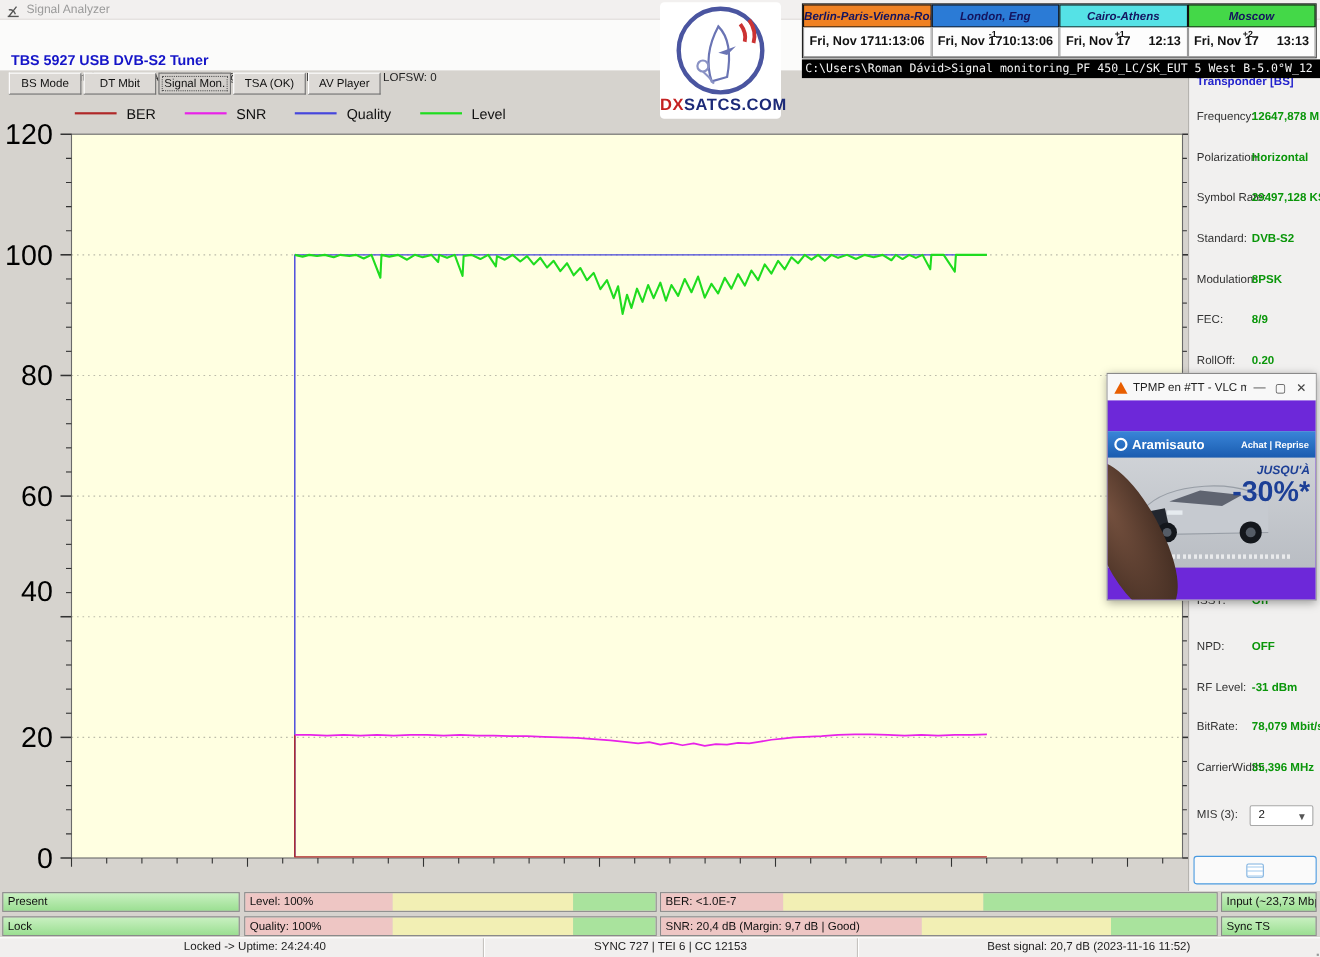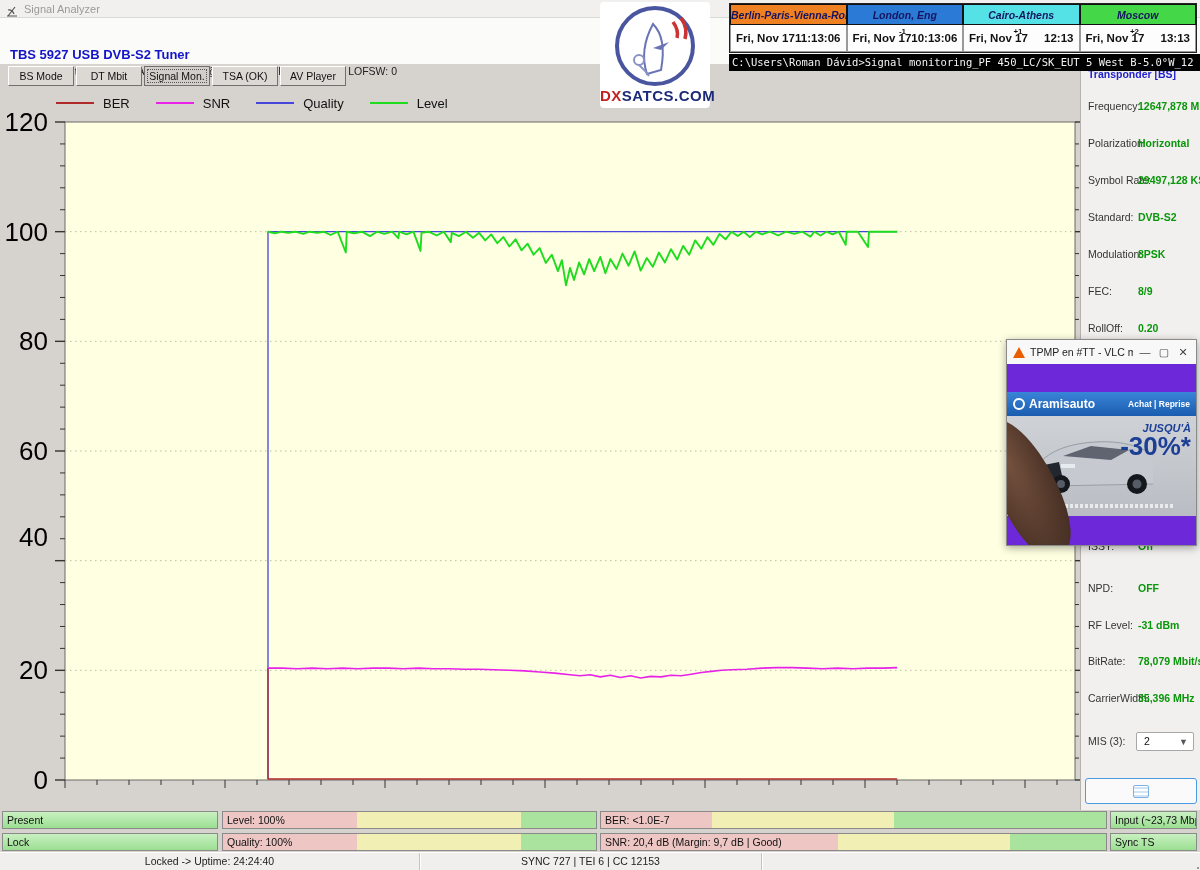--- a/index.html
+++ b/index.html
@@ -14,21 +14,21 @@
   .tunername{position:absolute;left:10px;top:29px;font-size:13px;font-weight:bold;color:#1414c8;}
   .tunerdet{position:absolute;left:28px;top:47px;font-size:10.5px;color:#222;}
 
   
   .tabbar{position:absolute;left:8px;top:66px;display:flex;gap:2px;}
   .tab{width:66px;height:20px;line-height:18px;text-align:center;font-size:10.5px;color:#111;
        background:#dcd9d5;border:1px solid #6f6f6f;border-top-color:#fff;border-left-color:#fff;cursor:pointer;}
   .tab.active{background:#d2cfcb;border:1px solid #6f6f6f;outline:1px dotted #555;outline-offset:-4px;}
 
   
-  .legend{position:absolute;left:56px;top:92px;height:22px;display:flex;align-items:center;gap:26px;}
+  .legend{position:absolute;left:68px;top:92px;height:22px;display:flex;align-items:center;gap:26px;}
   .legend .item{display:flex;align-items:center;gap:9px;}
   .legend .line{display:inline-block;width:38px;height:0;border-top:2px solid #000;}
   .legend .lab{font-size:13px;color:#111;}
 
   
   #chart-svg{position:absolute;left:50px;top:115px;}
   .ylab{position:absolute;width:46px;height:28px;line-height:28px;text-align:right;font-size:26px;color:#000;}
 
   
   .clockpanel{position:absolute;left:729px;top:3px;width:468px;border:1px solid #222;background:#fff;
@@ -84,21 +84,21 @@
   .fineprint{position:absolute;left:8px;bottom:8px;width:84%;height:4px;opacity:.75;
      background:repeating-linear-gradient(90deg,rgba(255,255,255,.9) 0 3px,transparent 3px 5px);}
 
   
   .mbox{position:absolute;height:18px;border:1px solid #8a8a8a;overflow:hidden;}
   .mbox .txt{position:absolute;left:4px;top:0;font-size:10.5px;line-height:17px;color:#111;white-space:nowrap;z-index:2;}
   .mbox.green{background:linear-gradient(#c9f0c1,#9bdf92);}
   .seg{position:absolute;top:0;height:100%;}
 
   
-  .statusbar{position:absolute;left:0;top:852px;width:1200px;height:18px;background:#f1efee;border-top:1px solid #fff;display:flex;}
+  .statusbar{position:absolute;left:0;top:852px;width:1200px;height:18px;background:#f1efee;border-top:1px solid #fff;display:flex;padding-left:24px;}
   .sb-sec{font-size:10.5px;color:#222;line-height:17px;text-align:center;border-right:1px solid #c6c3bf;box-shadow:1px 0 0 #fff;}
   .grip{position:absolute;right:1px;bottom:1px;width:12px;height:12px;}
   .grip i{position:absolute;width:2px;height:2px;background:#9a9a9a;box-shadow:-4px 4px 0 #9a9a9a,-8px 8px 0 #9a9a9a, 0 4px 0 #fff;}
 </style>
 </head>
 <body>
 
 <div id="screen">
 
   <div class="titlebar">
@@ -436,18 +436,19 @@
         <div class="txt">SNR: 20,4 dB (Margin: 9,7 dB | Good)</div>
       </div>
       <div class="mbox green" style="left: 1110px; width: 87px; top: 833px;">
         <div class="txt">Sync TS</div>
       </div>
     </div>
 
   <div class="statusbar">
     <div class="sb-sec" style="width:420px">Locked -&gt; Uptime: 24:24:40</div>
     <div class="sb-sec" style="width:342px">SYNC 727 | TEI 6 | CC 12153</div>
+    <div class="sb-sec" style="width:424px;border-right:none">Best signal: 20,7 dB (2023-11-16 11:52)</div>
     <div class="grip">
         <i style="right:0;bottom:0;position:absolute"></i>
       </div>
   </div>
 
 </div>
 
 </body></html>

